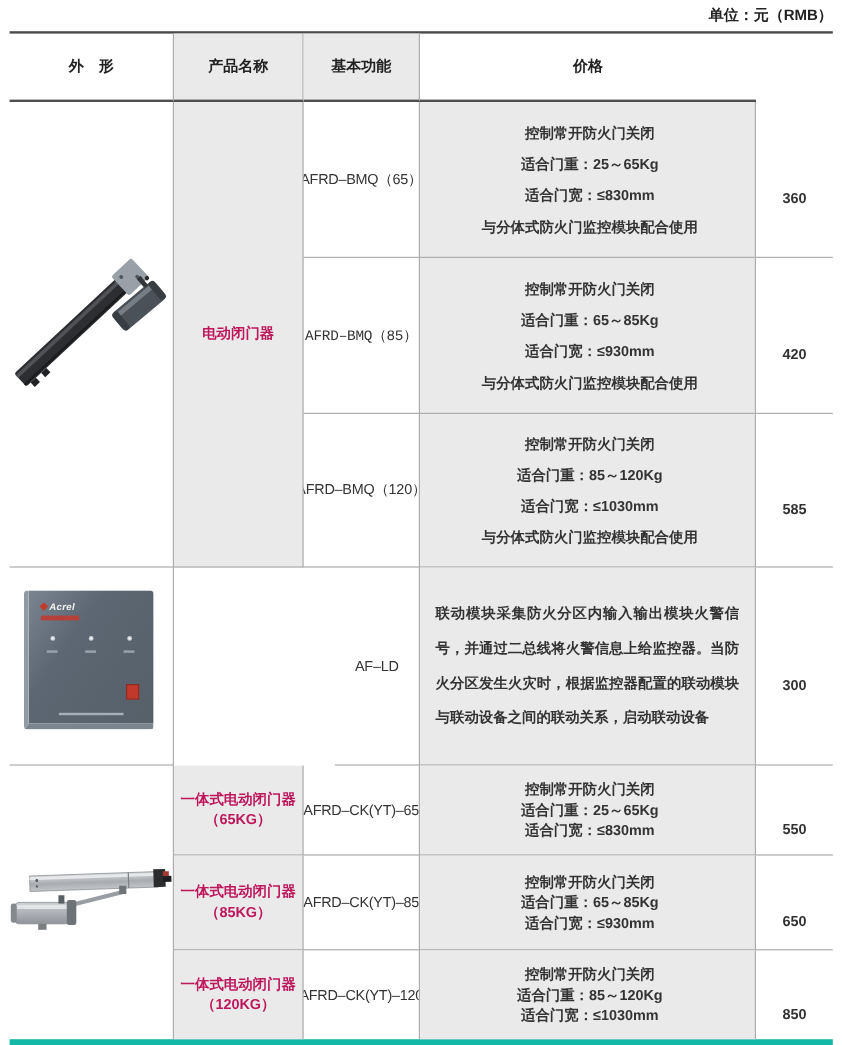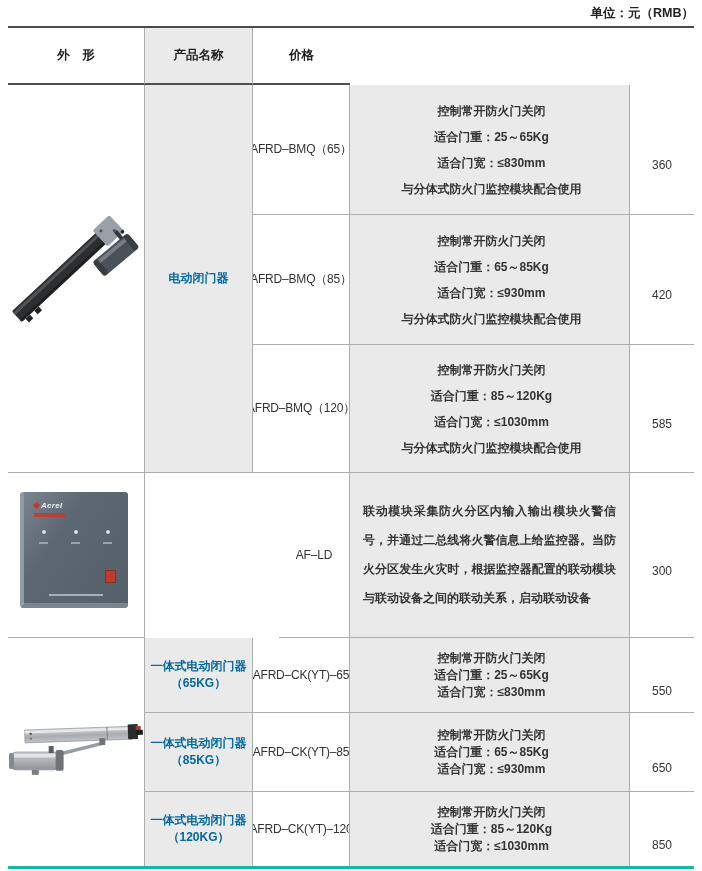--- a/index.html
+++ b/index.html
@@ -3,37 +3,37 @@
 <meta charset="utf-8">
 <style>
   html,body{margin:0;padding:0;background:#fff;}
   body{width:702px;height:871px;position:relative;overflow:hidden;
        font-family:"Liberation Sans","DejaVu Sans",sans-serif;color:#333;}
   .unit{position:absolute;top:5px;right:8px;font-size:12.5px;font-weight:600;color:#222;}
   .tbl{position:absolute;left:8px;top:26px;width:686px;
        display:grid;
        grid-template-columns:137px 108px 97px 280px 64px;
        grid-template-rows:57px 130px 130px 128px 165px 75px 79px 74px;
-       border-top:2px solid #4b4b4b;border-bottom:3px solid #14b8a6;}
+       border-top:2px solid #4b4b4b;border-bottom:6px solid #14b8a6;}
   .c{box-sizing:border-box;border-right:1px solid #adadad;border-bottom:1px solid #adadad;
      display:flex;align-items:center;justify-content:center;font-size:12px;
      position:relative;overflow:hidden;}
   .c.lastcol{border-right:none;}
   .c.hdr{border-bottom:2px solid #4f4f4f;font-weight:600;font-size:12.5px;color:#222;}
   .c.gray{background:#eaeaea;}
   .c.botrow{border-bottom:none;}
   .c.fn{flex-direction:column;align-items:center;justify-content:center;
         padding:4px 10px 4px 14px;font-weight:600;color:#333;}
   .c.fn .ln{line-height:26px;white-space:nowrap;}
   .c.fn-sm .ln{line-height:17px;}
   .c.para{padding:0 13px;font-weight:600;}
   .c.para .ptxt{line-height:29px;text-align:justify;}
-  .c.namec{font-weight:600;color:#0369a1;flex-direction:column;line-height:17px;text-align:center;}
+  .c.namec{font-weight:600;color:#be185d;flex-direction:column;line-height:17px;text-align:center;}
   .c.modelc{font-weight:400;letter-spacing:-0.2px;white-space:nowrap;}
-  .c.pricec{font-weight:400;margin-top:31px;}
+  .c.pricec{font-weight:700;margin-top:31px;}
   .imgwrap{width:100%;height:100%;display:flex;align-items:center;justify-content:center;}
   
   .mod{position:absolute;left:12px;top:21px;width:108px;height:116px;border-radius:3px;
        background:linear-gradient(125deg,#7b8591 0%,#5d6773 35%,#566069 100%);
        border-left:4px solid #909aa5;border-bottom:5px solid #7b858f;box-sizing:border-box;}
   .mod .logo{position:absolute;left:10px;top:9px;font-size:8px;font-weight:700;font-style:italic;
              color:#f2f2f2;letter-spacing:.3px;}
   .mod .logo::before{content:"";display:inline-block;width:5px;height:5px;background:#c0392b;
              margin-right:2px;transform:rotate(45deg);}
   .mod .redbar{position:absolute;left:10px;top:21px;width:32px;height:4px;background:#b5413a;}
@@ -46,20 +46,21 @@
 </style>
 </head>
 <body>
 
 <div class="unit">单位：元（RMB）</div>
 
 <div class="tbl">
 
   <div class="c hdr">外　形</div>
   <div class="c hdr gray">产品名称</div>
+  <div class="c hdr gray">基本功能</div>
   <div class="c hdr lastcol">价格</div>
 
   <div class="c" style="grid-row:2/5;grid-column:1;">
     <div class="imgwrap">
       <svg width="137" height="388" viewBox="0 0 137 388">
         <g transform="rotate(-43 59 186)">
           <rect x="-9" y="178" width="136" height="15" rx="2" fill="#2d2e31"></rect>
           <rect x="-9" y="180" width="136" height="3" fill="#54565b" opacity="0.9"></rect>
           <rect x="-9" y="190" width="136" height="2" fill="#1b1c1e"></rect>
           <rect x="106" y="174" width="23" height="22" rx="2" fill="#9aa0a7"></rect>
@@ -86,21 +87,21 @@
 
   <div class="c modelc" style="grid-row:2;grid-column:3;">AFRD–BMQ（65）</div>
   <div class="c fn gray" style="grid-row:2;grid-column:4;">
     <div class="ln">控制常开防火门关闭</div>
     <div class="ln">适合门重：25～65Kg</div>
     <div class="ln">适合门宽：≤830mm</div>
     <div class="ln">与分体式防火门监控模块配合使用</div>
   </div>
   <div class="c pricec lastcol" style="grid-row:2;grid-column:5;">360</div>
 
-  <div class="c modelc" style="grid-row:3;grid-column:3;">AFRD–BMQ（85）</div>
+  <div class="c modelc" style="grid-row:3;grid-column:3;font-family:Liberation Mono, monospace;">AFRD–BMQ（85）</div>
   <div class="c fn gray" style="grid-row:3;grid-column:4;">
     <div class="ln">控制常开防火门关闭</div>
     <div class="ln">适合门重：65～85Kg</div>
     <div class="ln">适合门宽：≤930mm</div>
     <div class="ln">与分体式防火门监控模块配合使用</div>
   </div>
   <div class="c pricec lastcol" style="grid-row:3;grid-column:5;">420</div>
 
   <div class="c modelc" style="grid-row:4;grid-column:3;">AFRD–BMQ（120）</div>
   <div class="c fn gray" style="grid-row:4;grid-column:4;">

